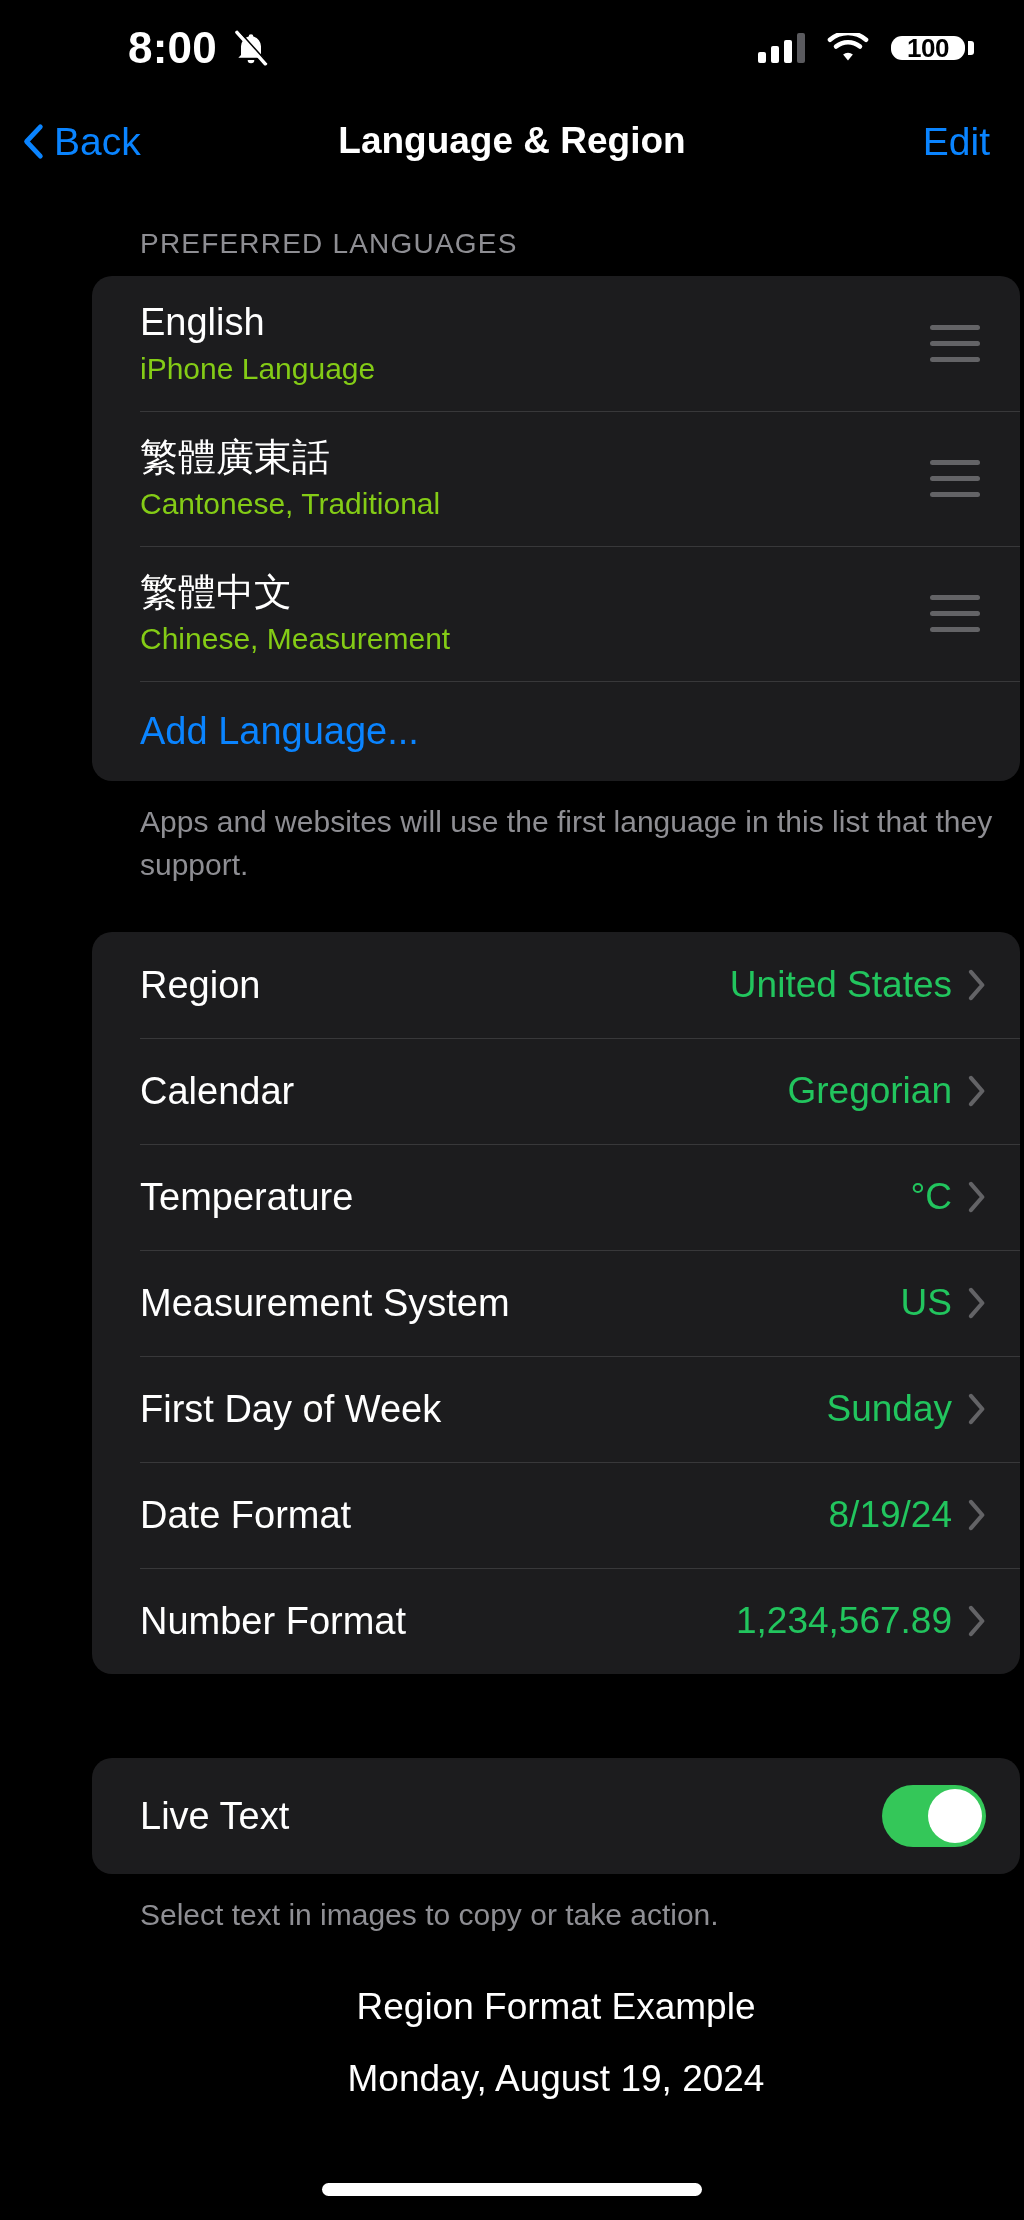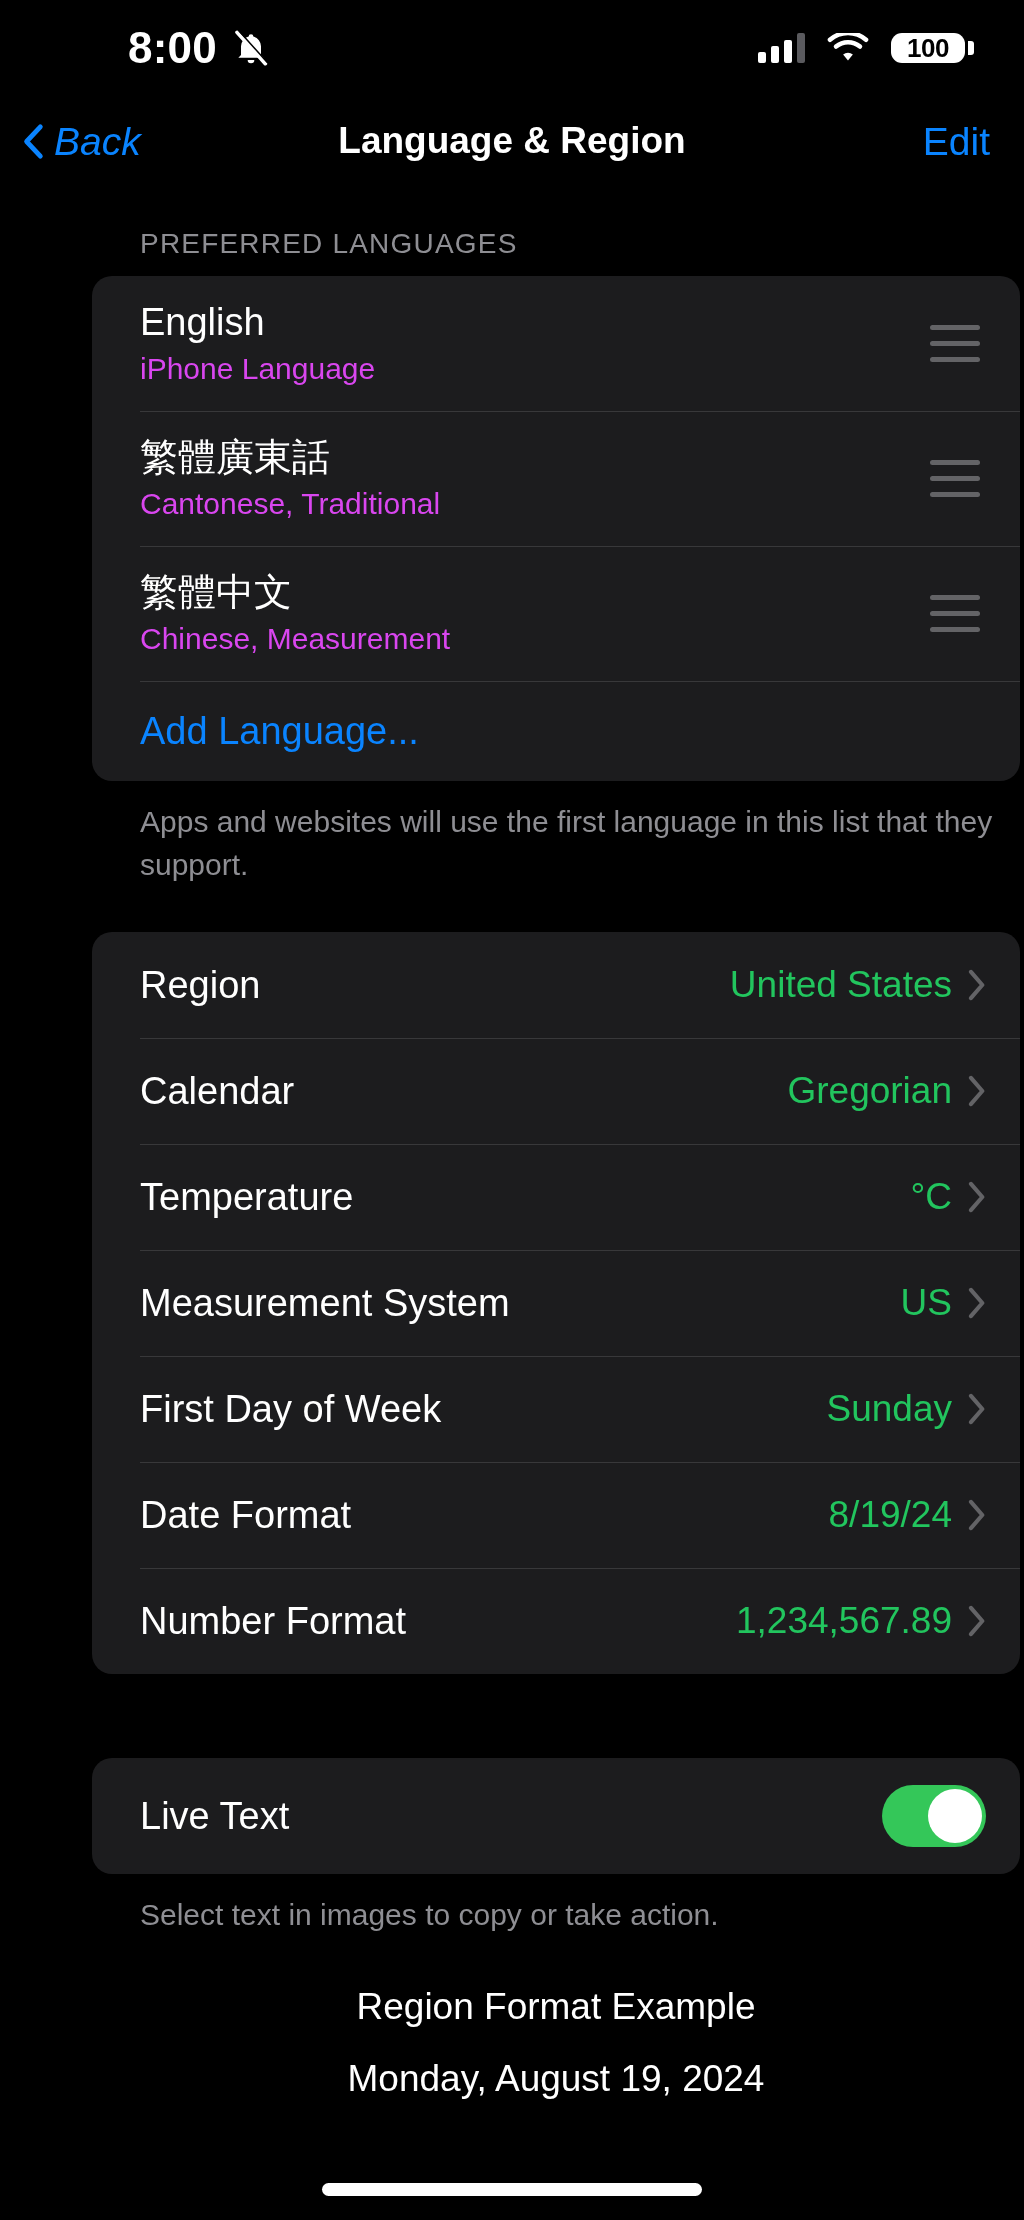--- a/index.html
+++ b/index.html
@@ -30,36 +30,36 @@
   .signal i:nth-child(2){ height:17px; }
   .signal i:nth-child(3){ height:23px; }
   .signal i:nth-child(4){ height:30px; background:#5a5a5e; }
 
   .wifi { width:42px; height:31px; display:block; }
 
   .battery {
     display:flex; align-items:center; gap:3px;
   }
   .batt-body {
-    width:74px; height:30px; border-radius:11px; background:#fff;
+    width:74px; height:24px; border-radius:11px; background:#fff;
     display:flex; align-items:center; justify-content:center;
   }
   .batt-num { color:#000; font-size:26px; font-weight:700; letter-spacing:-0.5px; }
   .batt-cap { width:6px; height:14px; background:#fff; border-radius:0 3px 3px 0; }
 
   
   .navbar {
     position:absolute; top:96px; left:0; width:1024px; height:90px;
   }
   .nav-back {
     position:absolute; left:22px; top:50%; transform:translateY(-50%);
     display:flex; align-items:center; gap:10px; color:#0a84ff;
   }
   .chev-back { width:22px; height:38px; display:block; }
-  .nav-back-label { font-size:39px; color:#0a84ff; line-height:1;font-style:italic; }
+  .nav-back-label { font-size:39px; color:#0a84ff; line-height:1; }
   .nav-title {
     position:absolute; left:50%; top:50%; transform:translate(-50%,-50%);
     color:#fff; font-size:37px; font-weight:700; white-space:nowrap;
   }
   .nav-edit {
     position:absolute; right:34px; top:50%; transform:translateY(-50%);
     color:#0a84ff; font-size:39px; line-height:1;
   }
 
   
@@ -80,21 +80,21 @@
   }
   .row + .row::before {
     content:""; position:absolute; left:48px; right:0; top:0;
     height:1px; background:#38383a;
   }
 
   .lang-row { flex-direction:row; align-items:center; justify-content:space-between;
               min-height:135px; padding:20px 34px 20px 48px; }
   .lang-text { display:flex; flex-direction:column; gap:8px; }
   .lang-name { color:#fff; font-size:38px; line-height:1.12; }
-  .lang-sub { color:#d946ef; font-size:30px; line-height:1.12; }
+  .lang-sub { color:#84cc16; font-size:30px; line-height:1.12; }
 
   .reorder { display:flex; flex-direction:column; gap:11px; width:56px; padding-right:6px; }
   .reorder span { display:block; height:5px; border-radius:3px; background:#636366; }
 
   .add-row { min-height:100px; }
   .add-label { color:#0a84ff; font-size:38px; }
 
   .footnote {
     color:#8e8e93; font-size:30px; line-height:1.42;
     padding:20px 62px 0 96px;

